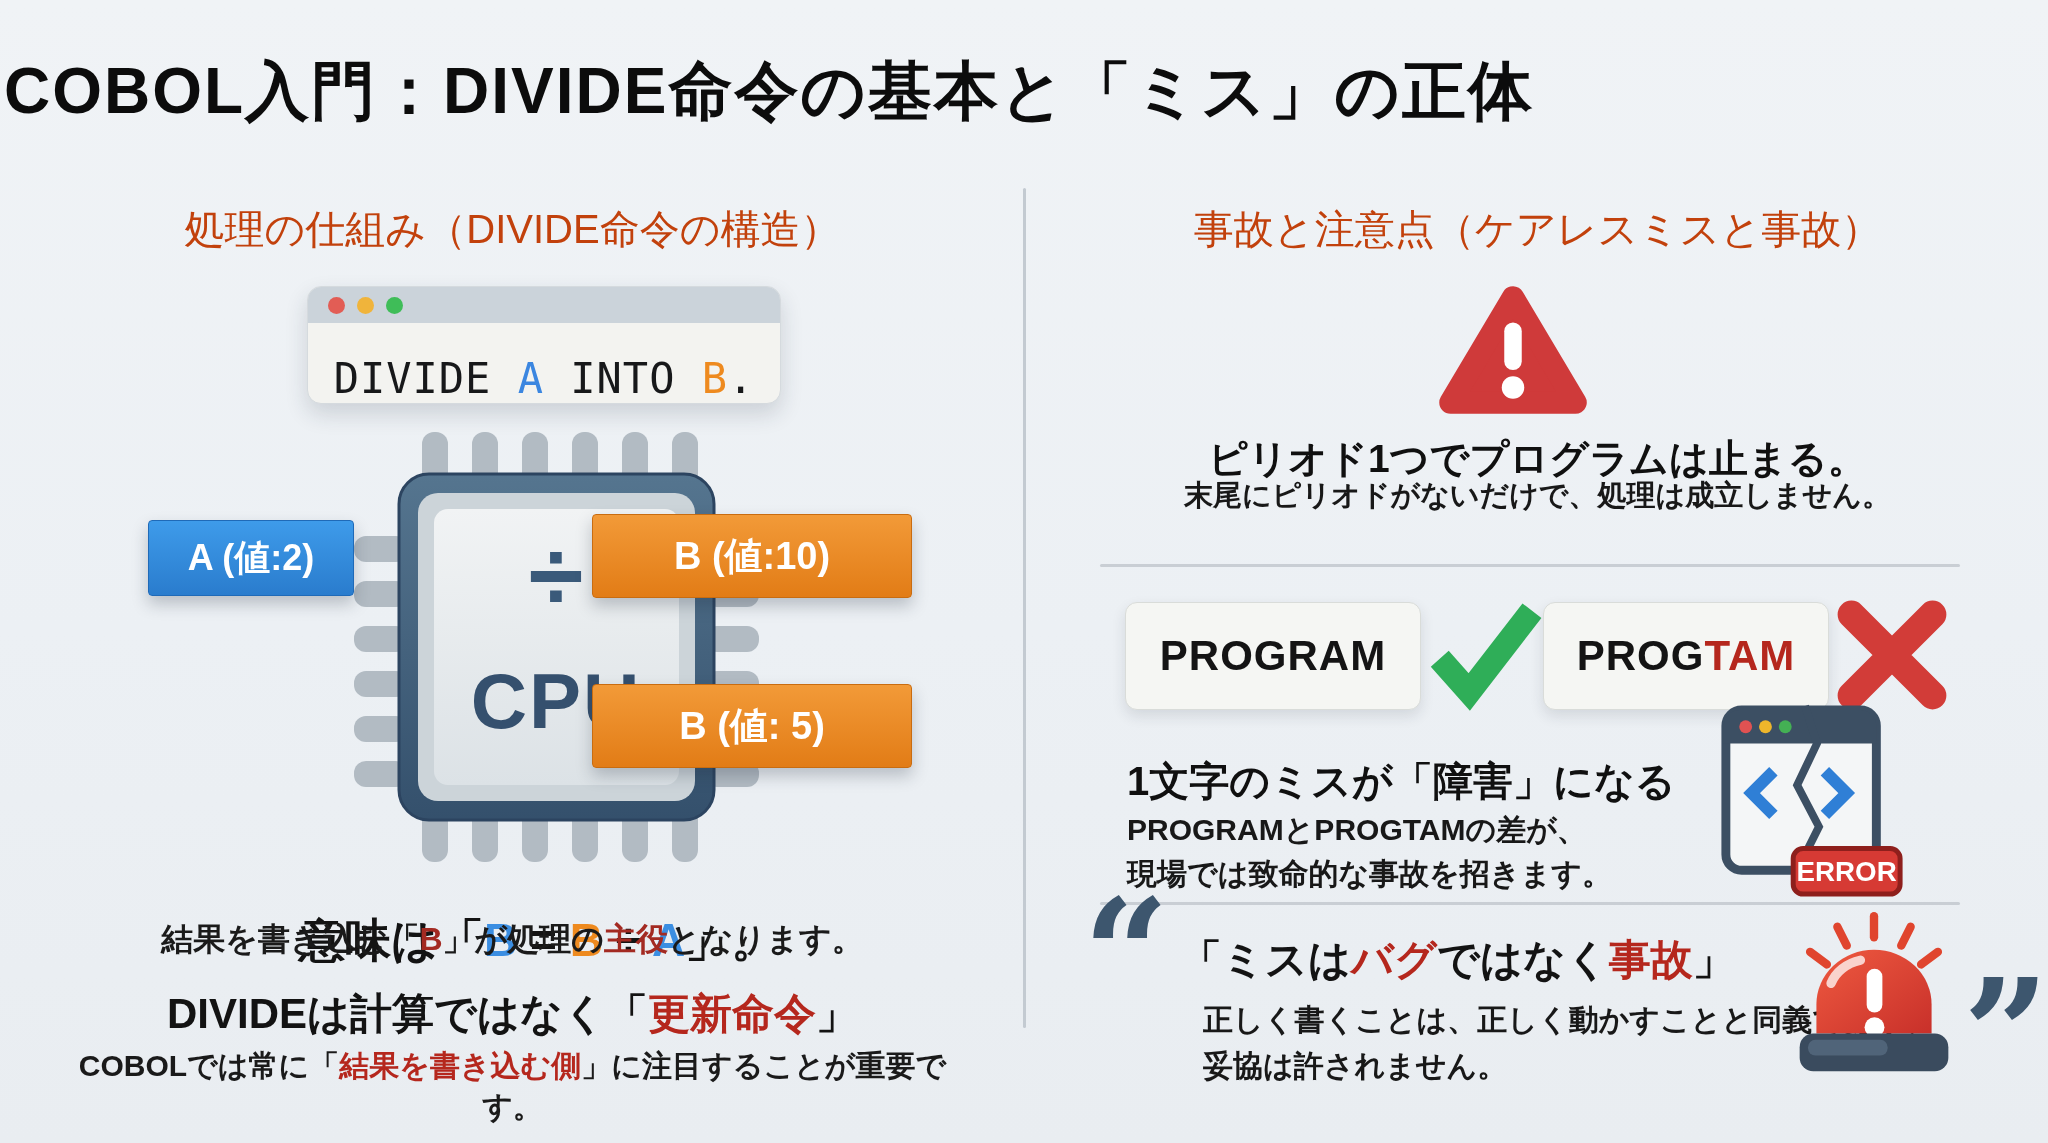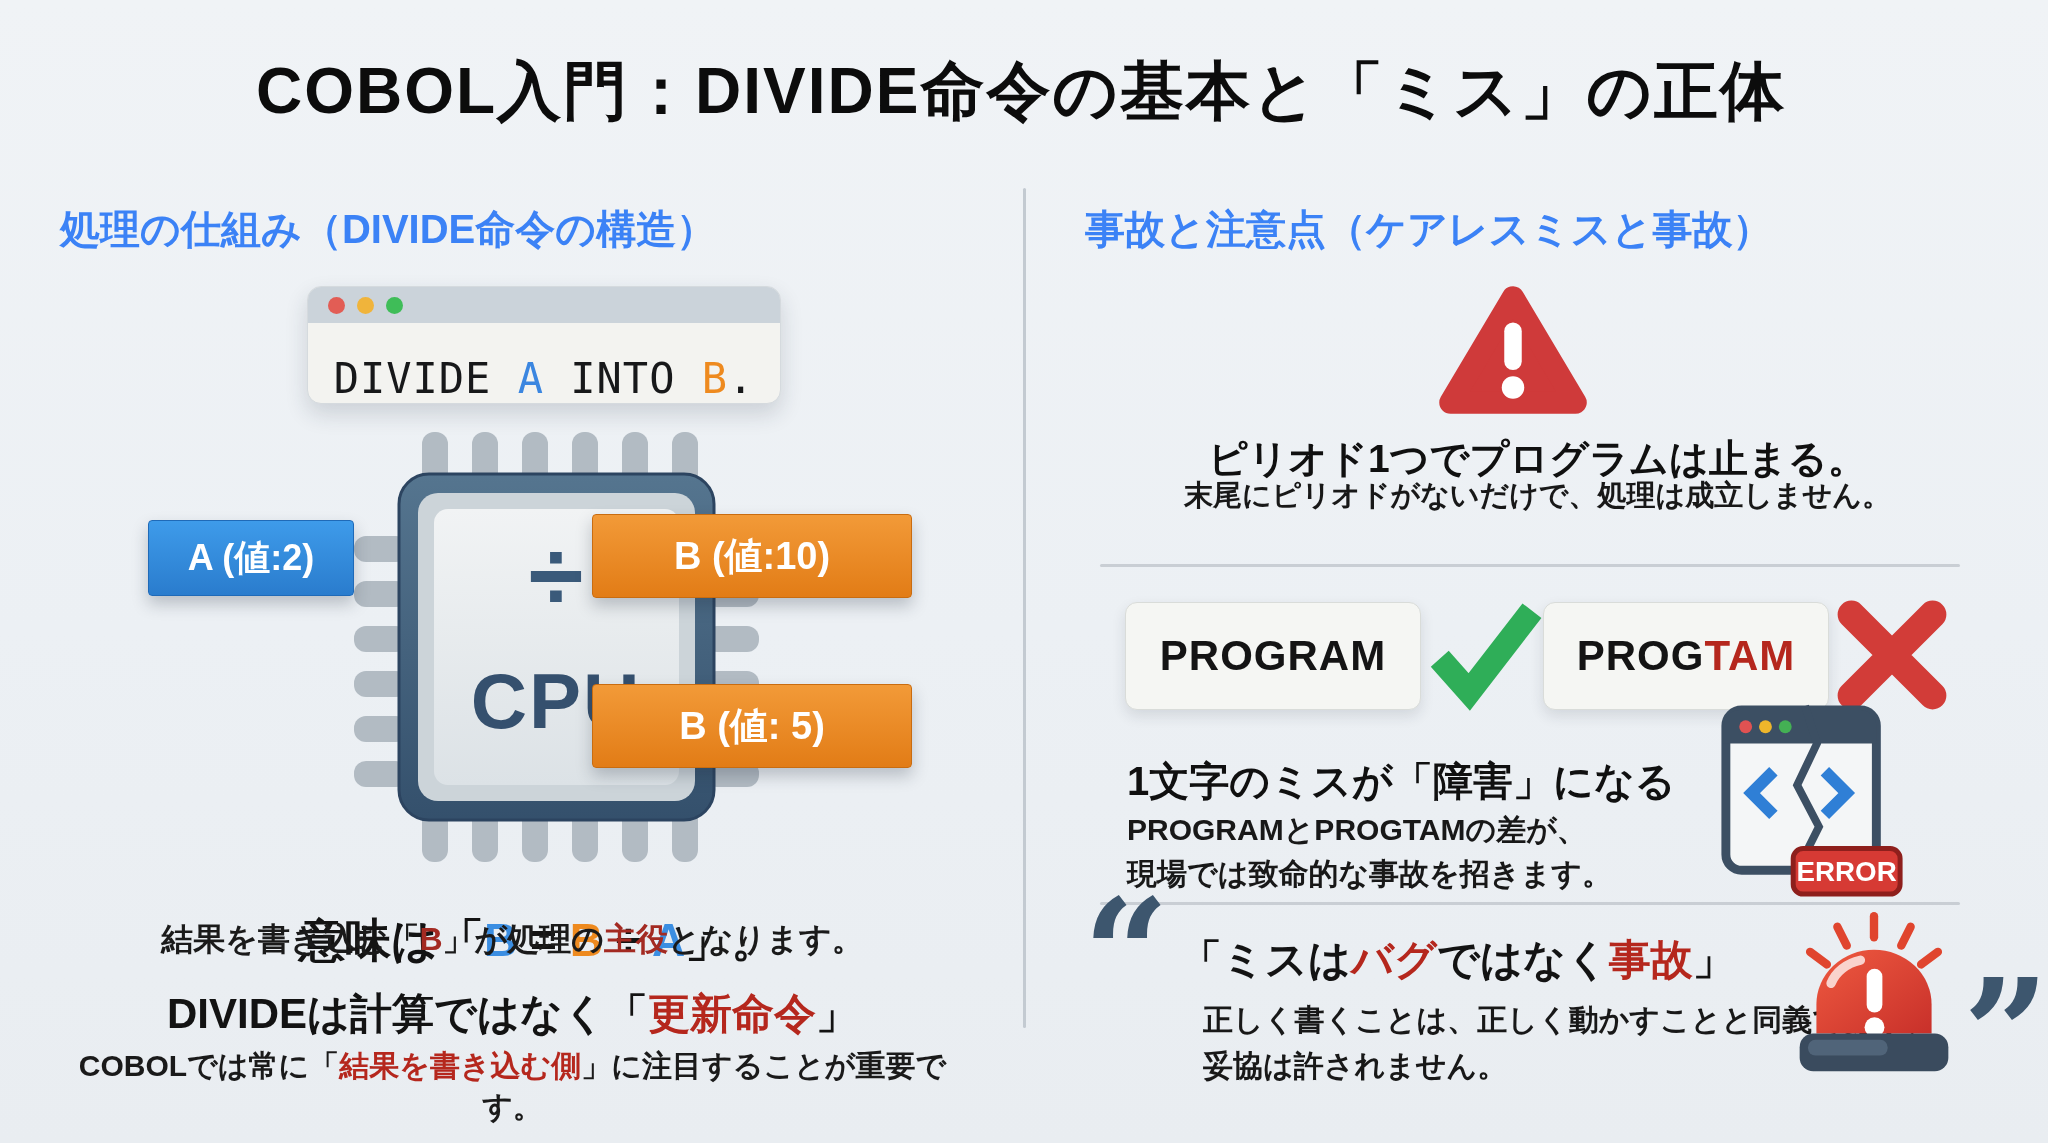--- a/index.html
+++ b/index.html
@@ -4,28 +4,28 @@
 <style>
   html,body{margin:0;padding:0;}
   body{
     width:2048px;height:1143px;position:relative;overflow:hidden;
     background:linear-gradient(180deg,#f0f3f6 0%,#ecf0f4 55%,#e9edf1 100%);
     font-family:"Liberation Sans","DejaVu Sans",sans-serif;color:#141414;
   }
   .abs{position:absolute;}
   
   .main-title{
-    top:48px;left:17px;width:2008px;text-align:center;
+    top:48px;left:4px;width:2008px;
     font-size:64px;font-weight:900;letter-spacing:2px;color:#0c0c0c;
   }
   
   .v-divider{left:1023px;top:188px;width:3px;height:840px;background:#c3cad1;border-radius:2px;}
   .col-left{left:60px;top:190px;width:905px;height:930px;}
   .col-right{left:1085px;top:190px;width:905px;height:930px;}
-  .col-heading{top:12px;left:0;width:100%;font-size:40px;font-weight:700;color:#3b82f6;}
+  .col-heading{top:12px;left:0;width:100%;text-align:center;font-size:40px;font-weight:400;color:#c2410c;}
   
   .code-window{left:247px;top:96px;width:472px;height:116px;border-radius:14px;
     background:#f3f3f0;border:1px solid #d5dade;box-shadow:0 10px 22px rgba(30,45,60,.16);}
   .code-titlebar{left:0;top:0;width:100%;height:36px;background:#cbd3da;
     border-radius:13px 13px 0 0;display:flex;align-items:center;padding-left:20px;box-sizing:border-box;gap:12px;}
   .win-dot{width:17px;height:17px;border-radius:50%;}
   .dot-red{background:#e25d55;}
   .dot-yellow{background:#f0b43b;}
   .dot-green{background:#3fbd58;}
   .code-line{left:0;top:36px;width:100%;height:80px;display:flex;align-items:flex-end;justify-content:center;

